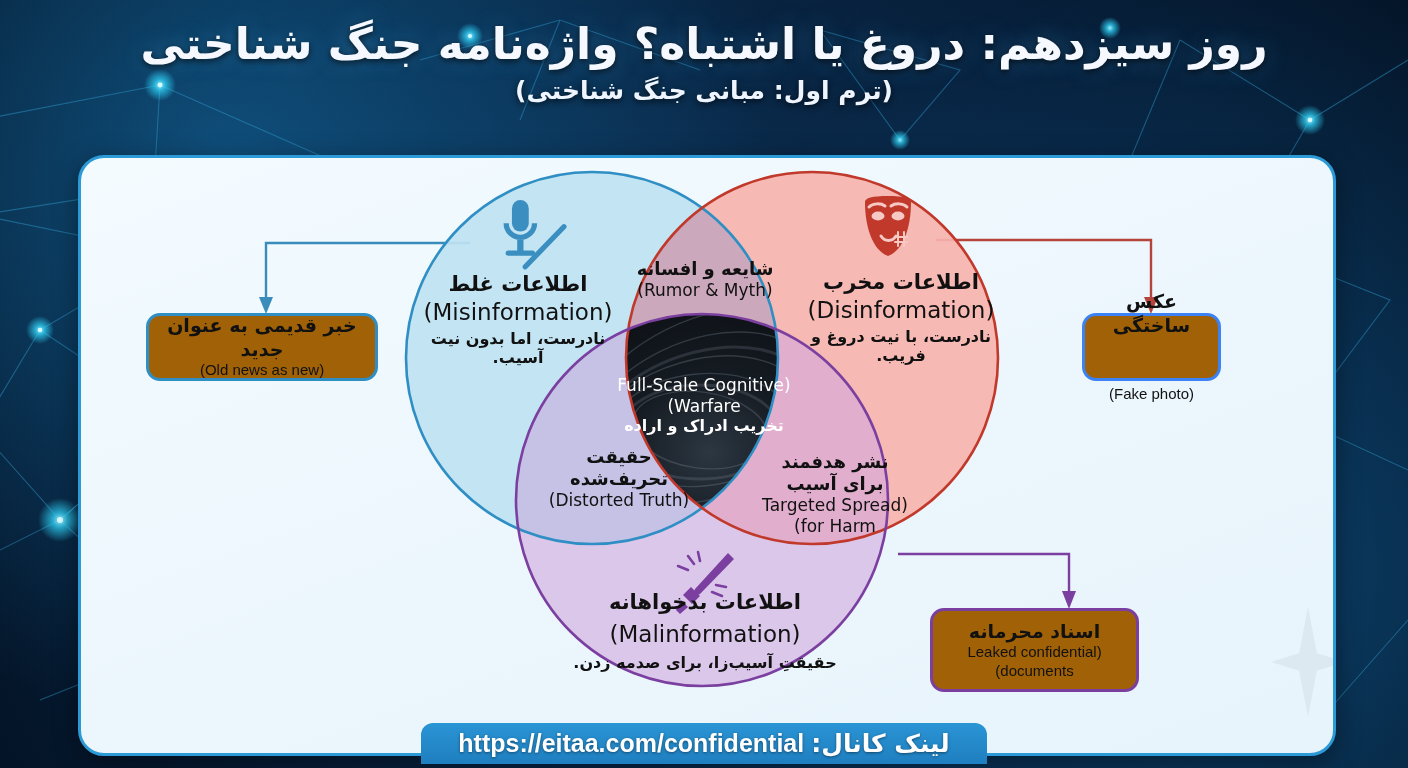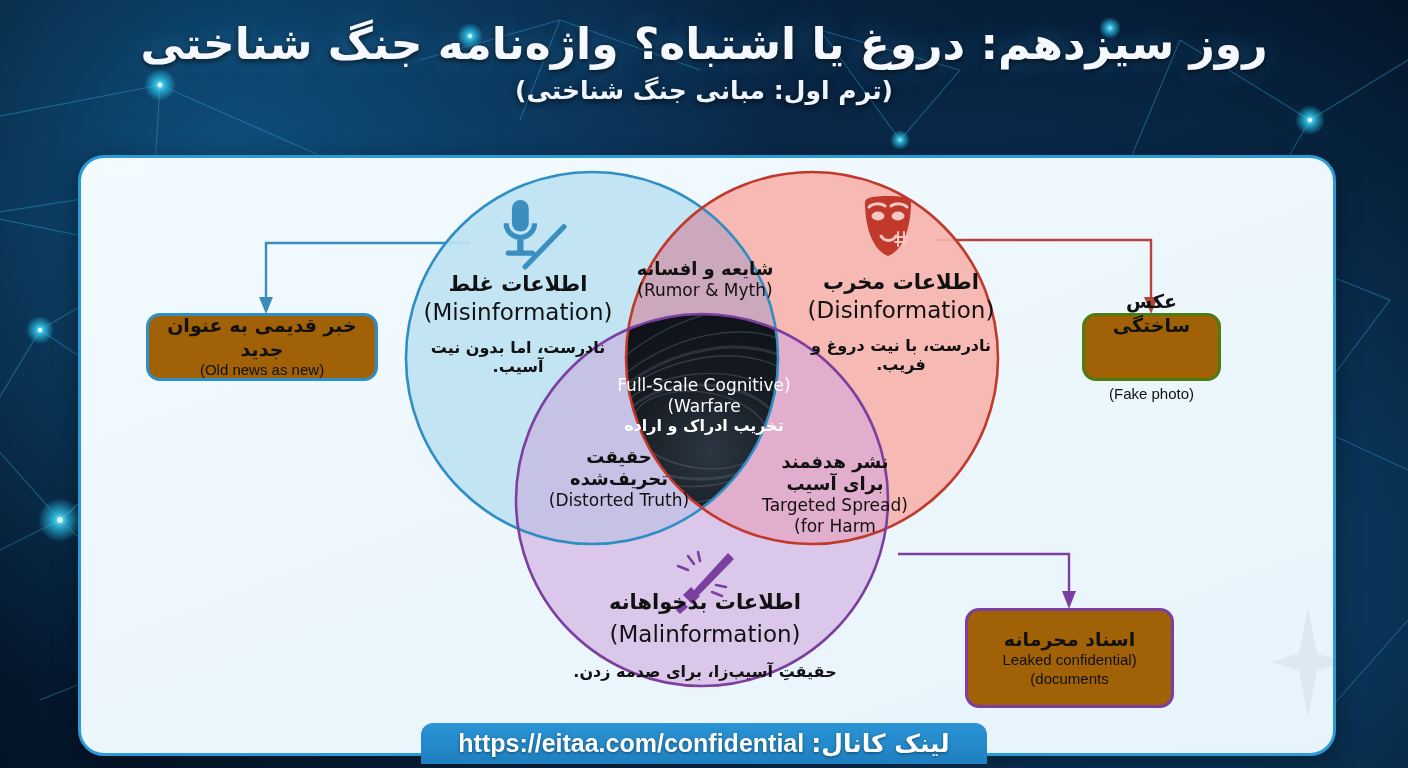--- a/index.html
+++ b/index.html
@@ -49,39 +49,39 @@
 
   
   .venn{position:absolute;left:0;top:0;width:1408px;height:768px;}
   .venn svg{position:absolute;left:0;top:0;}
 
   
   .lbl{position:absolute;text-align:center;color:#111;line-height:1.22;}
 
   .main-fa{font-size:21px;font-weight:bold;}
   .main-en{font-size:23px;}
-  .main-desc{font-size:16px;font-weight:bold;margin-top:12px;}
+  .main-desc{font-size:16px;font-weight:bold;margin-top:3px;}
 
   .inter-fa{font-size:18px;font-weight:bold;}
   .inter-en{font-size:17px;}
 
   .center-fa{font-size:18px;font-weight:bold;color:#fff;}
   .center-en{font-size:17px;color:#fff;}
   .center-desc{font-size:16px;font-weight:bold;color:#fff;}
 
   
   .callout{
     position:absolute;background:#a16207;border-radius:14px;
     display:flex;flex-direction:column;align-items:center;justify-content:center;
     text-align:center;line-height:1.24;padding:7px 12px;box-sizing:border-box;
   }
   .callout .c-fa{font-size:19px;font-weight:bold;color:#111;}
   .callout .c-en{font-size:15px;color:#111;font-family:"Liberation Sans",sans-serif;}
   .c-blue{border:3px solid #2f8fc4;}
-  .c-red{border:3px solid #4d7c0f;gap:48px;}
+  .c-red{border:3px solid #3b82f6;gap:48px;}
   .c-purple{border:3px solid #7b3fa0;}
 
   
   .footer{
     position:absolute;left:421px;top:723px;width:566px;height:41px;
     background:linear-gradient(180deg,#2a94d4 0%,#1f7fc0 100%);
     border-radius:12px 12px 0 0;
     display:flex;align-items:center;justify-content:center;
     color:#fff;font-size:25px;font-weight:bold;
     text-shadow:0 1px 3px rgba(0,0,0,.45);
@@ -307,21 +307,21 @@
   <div class="callout c-blue" style="left:146px;top:313px;width:232px;height:68px;">
     <div class="c-fa">خبر قدیمی به عنوان جدید</div>
     <div class="c-en">(Old news as new)</div>
   </div>
 
   <div class="callout c-red" style="left:1082px;top:313px;width:139px;height:68px;">
     <div class="c-fa">عکس ساختگی</div>
     <div class="c-en">(Fake photo)</div>
   </div>
 
-  <div class="callout c-purple" style="left:965px;top:608px;width:209px;height:100px;">
+  <div class="callout c-purple" style="left:930px;top:608px;width:209px;height:84px;">
     <div class="c-fa">اسناد محرمانه</div>
     <div class="c-en">(Leaked confidential</div>
     <div class="c-en">documents)</div>
   </div>
 
   <div class="footer">
     <span>لینک کانال:</span>
     <span style="width:7px;"></span>
     <span class="url">https://eitaa.com/confidential</span>
   </div>

